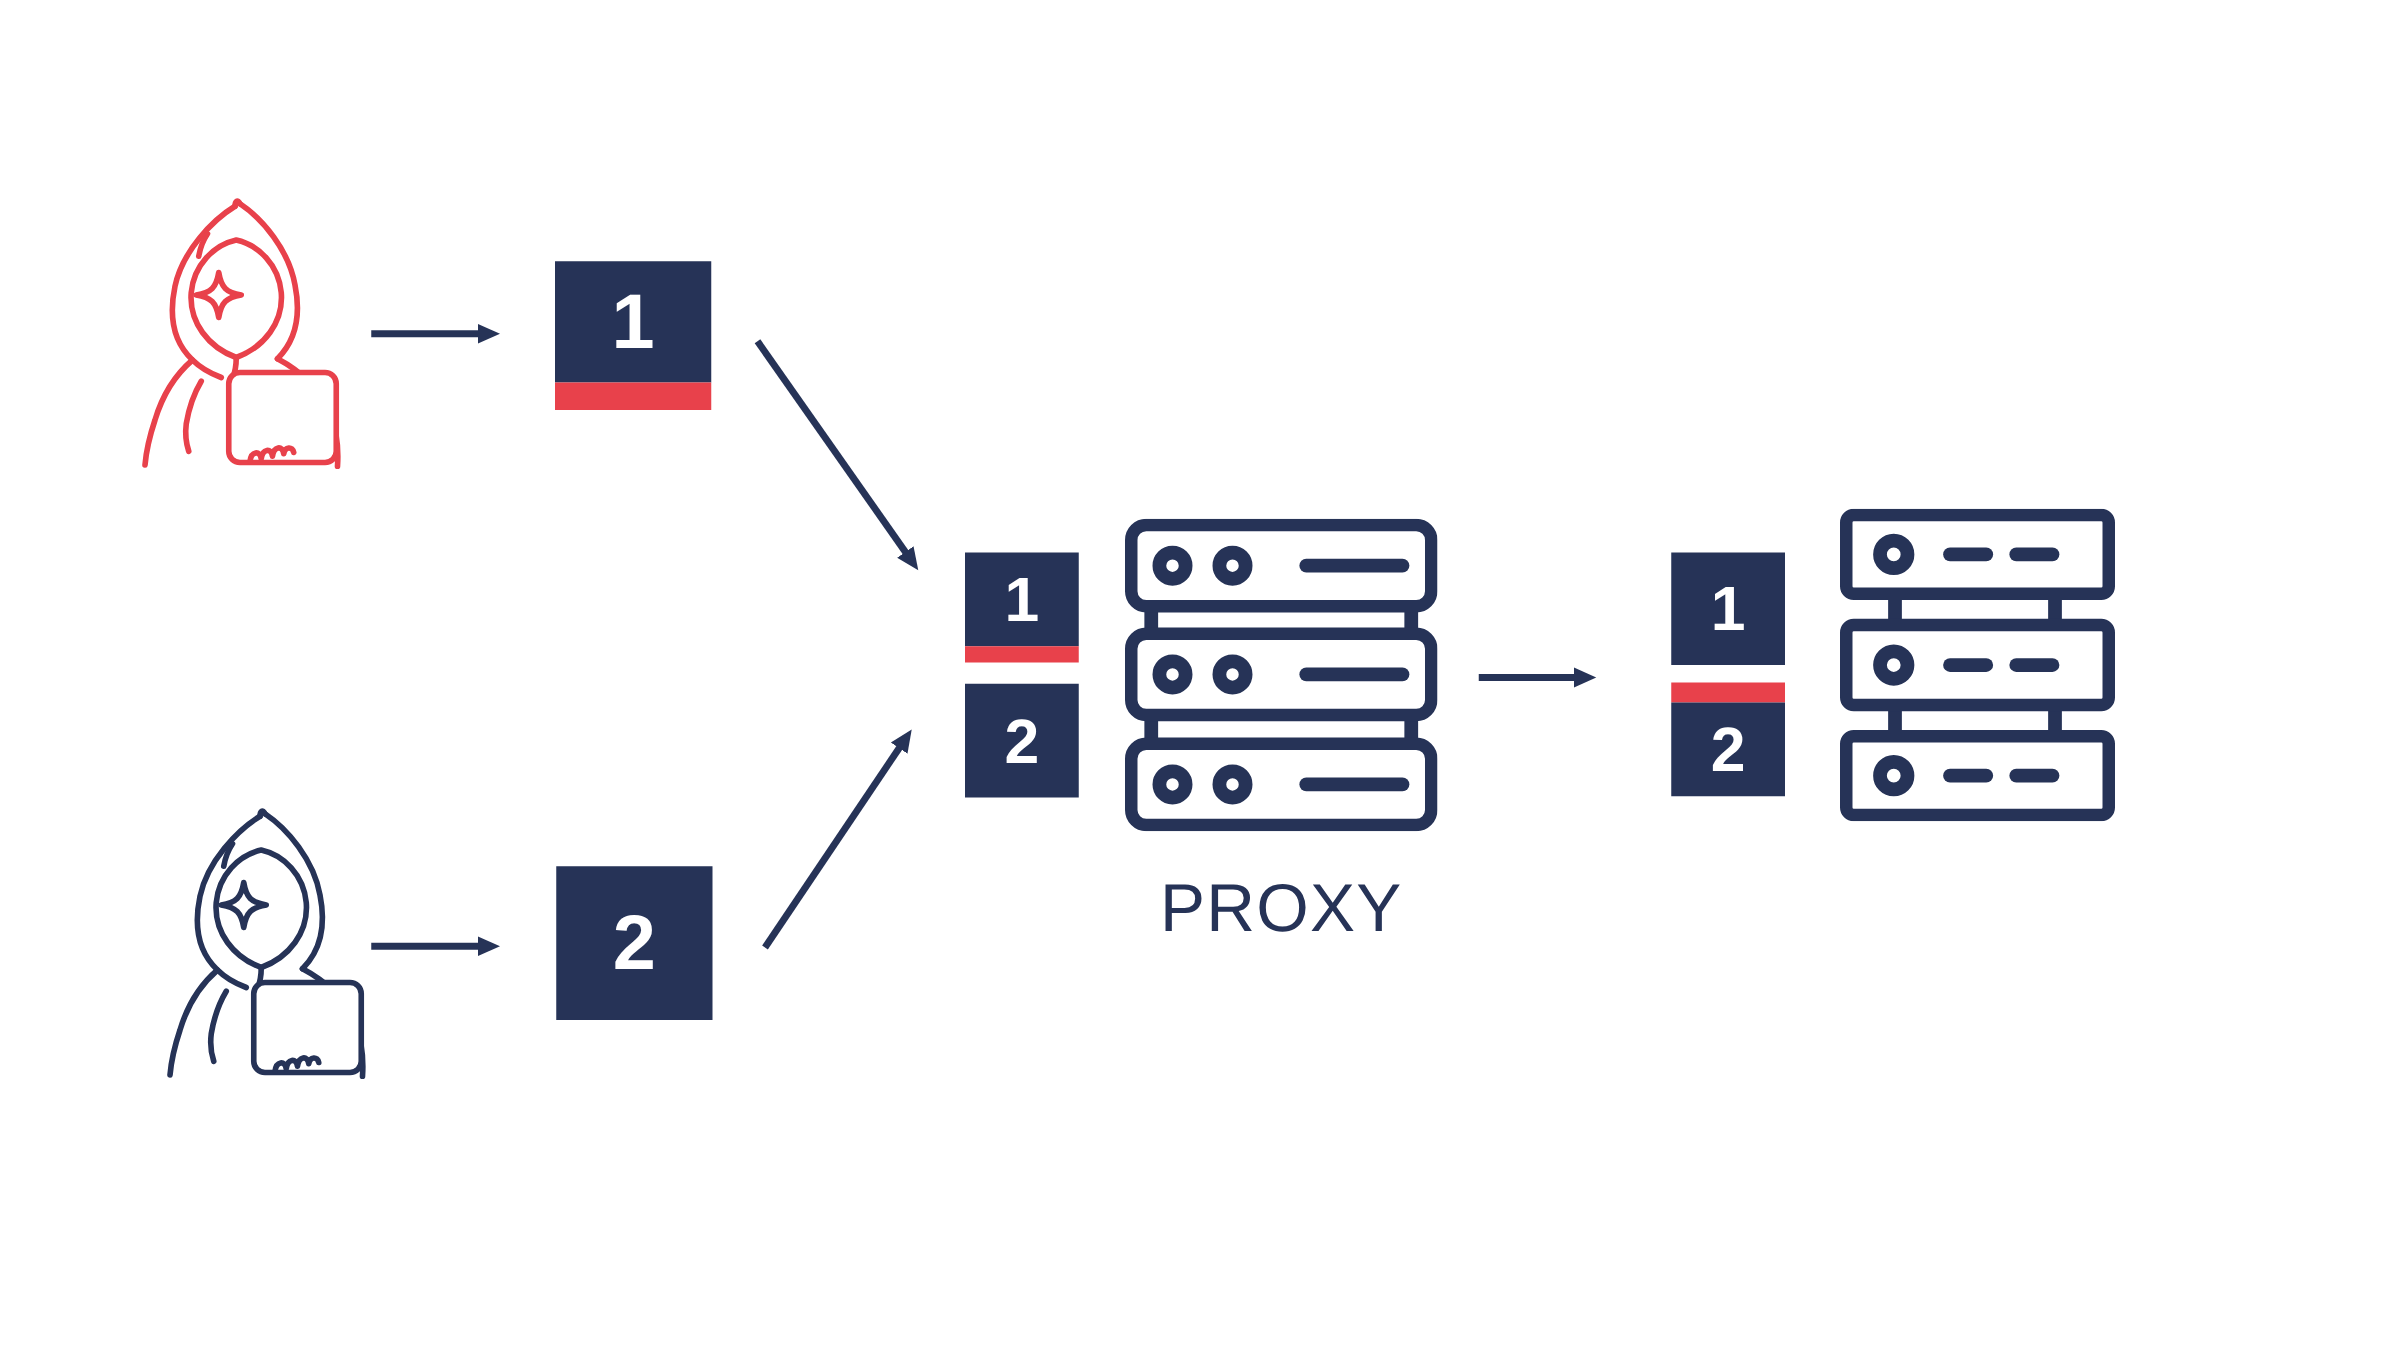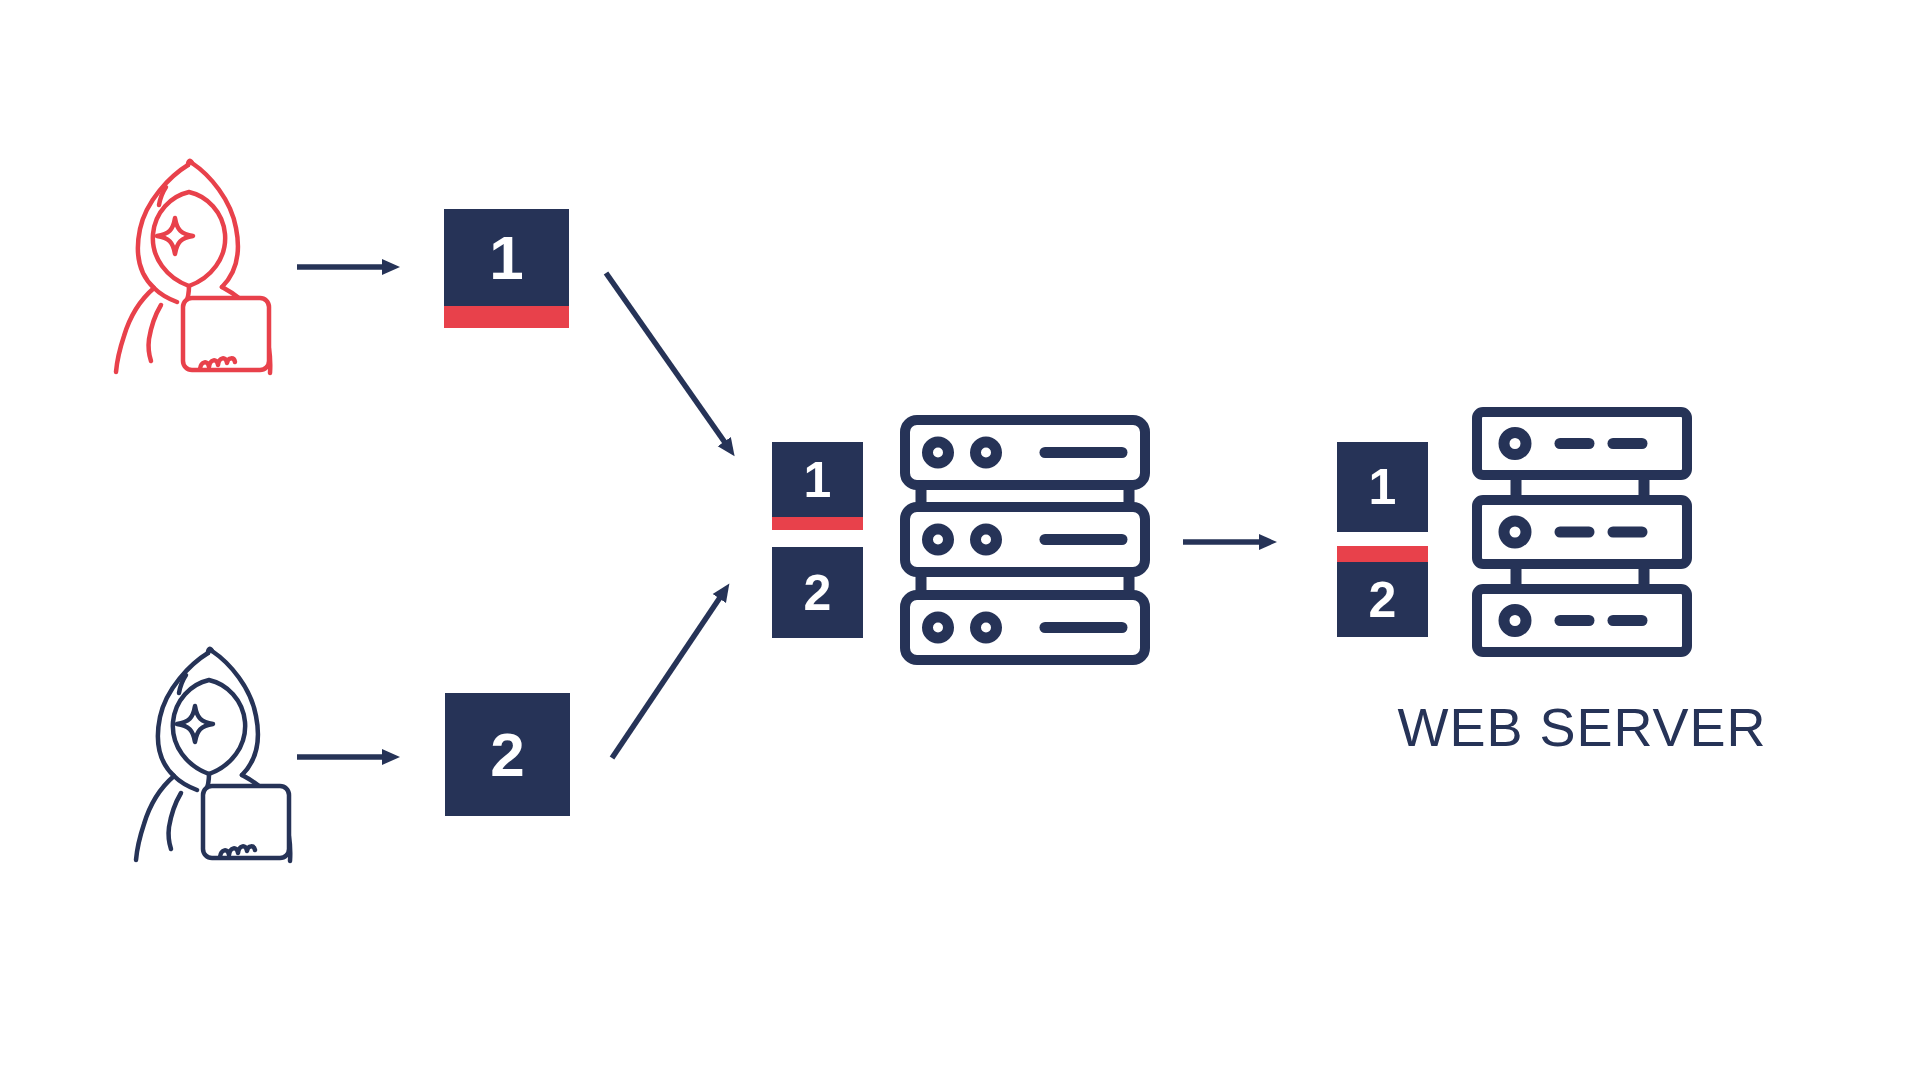--- a/index.html
+++ b/index.html
@@ -204,15 +204,15 @@
         <circle cx="43" cy="125" r="11"></circle>
         <line x1="88" y1="125" x2="117" y2="125"></line>
         <line x1="141" y1="125" x2="170" y2="125"></line>
         <circle cx="43" cy="213.5" r="11"></circle>
         <line x1="88" y1="213.5" x2="117" y2="213.5"></line>
         <line x1="141" y1="213.5" x2="170" y2="213.5"></line>
       </g>
     </svg>
   </div>
 
-  <div id="web-label" class="caption">WEB SERVER</div>
+  <div id="proxy-label" class="caption">PROXY</div>
 
 </div>
 
 </body></html>

